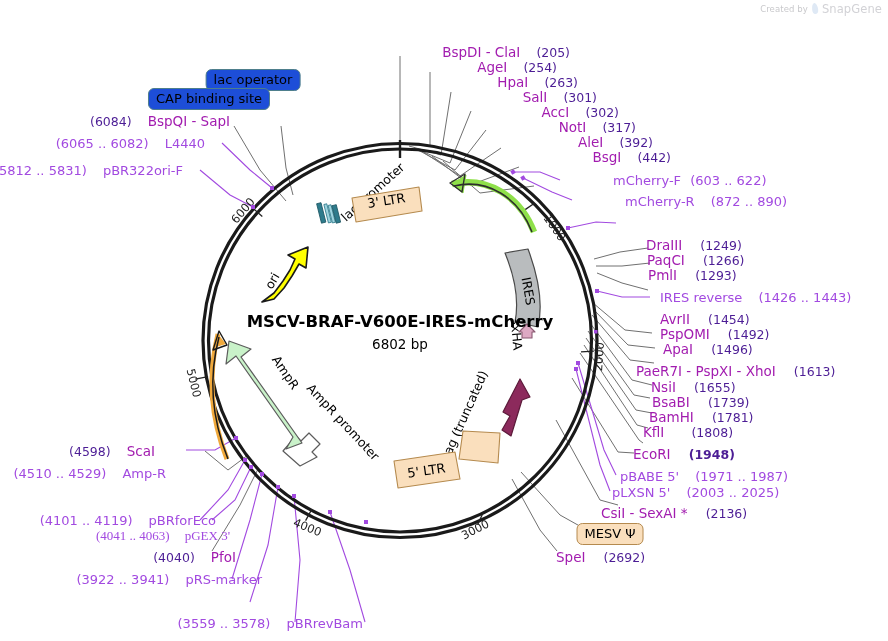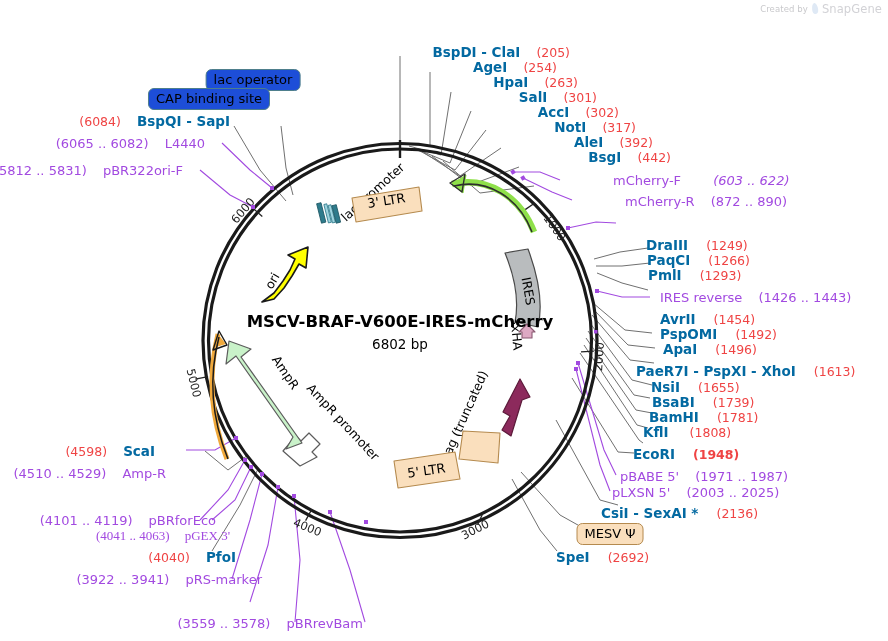--- a/index.html
+++ b/index.html
@@ -6,22 +6,22 @@
   body{
     width:888px;height:641px;position:relative;overflow:hidden;
     background:#ffffff;
     font-family:"DejaVu Sans","Liberation Sans",sans-serif;
   }
   #stage{position:absolute;left:0;top:0;width:888px;height:641px;}
   svg#map{position:absolute;left:0;top:0;width:888px;height:641px;}
 
   
   .lbl{position:absolute;white-space:nowrap;line-height:1;}
-  .enz{font-size:13.5px;font-weight:bold;color:#0369a1;}
-  .pos{font-size:12.5px;font-weight:normal;color:#ef4444;}
+  .enz{font-size:13.5px;font-weight:normal;color:#a21caf;}
+  .pos{font-size:12.5px;font-weight:normal;color:#4c1d95;}
   .prm{font-size:13px;color:#a24ae0;}
 
   
   .L{transform:translateY(-50%);}
   
   .R{transform:translate(-100%,-50%);}
 
   
   .tag{
     position:absolute;white-space:nowrap;
@@ -272,21 +272,21 @@
     <span class="enz">AleI</span>
     <span class="pos" style="margin-left:11px;">(392)</span>
   </div>
   <div class="lbl R" style="left:671px;top:157px;">
     <span class="enz">BsgI</span>
     <span class="pos" style="margin-left:11px;">(442)</span>
   </div>
 
   <div class="lbl L" style="left:613px;top:180px;">
     <span class="prm">mCherry-F</span>
-    <span class="prm pos" style="margin-left:27px;font-style:italic;">(603 .. 622)</span>
+    <span class="prm pos" style="margin-left:4px;">(603 .. 622)</span>
   </div>
   <div class="lbl L" style="left:625px;top:201px;">
     <span class="prm">mCherry-R</span>
     <span class="prm pos" style="margin-left:11px;">(872 .. 890)</span>
   </div>
   <div class="lbl L" style="left:646px;top:245px;">
     <span class="enz">DraIII</span>
     <span class="pos" style="margin-left:13px;">(1249)</span>
   </div>
   <div class="lbl L" style="left:647px;top:260px;">
@@ -324,21 +324,21 @@
   <div class="lbl L" style="left:652px;top:402px;">
     <span class="enz">BsaBI</span>
     <span class="pos" style="margin-left:13px;">(1739)</span>
   </div>
   <div class="lbl L" style="left:649px;top:417px;">
     <span class="enz">BamHI</span>
     <span class="pos" style="margin-left:13px;">(1781)</span>
   </div>
   <div class="lbl L" style="left:643px;top:432px;">
     <span class="enz">KflI</span>
-    <span class="pos" style="margin-left:16px;">(1808)</span>
+    <span class="pos" style="margin-left:22px;">(1808)</span>
   </div>
   <div class="lbl L" style="left:633px;top:454px;">
     <span class="enz">EcoRI</span>
     <span class="pos" style="margin-left:13px;font-weight:bold;">(1948)</span>
   </div>
   <div class="lbl L" style="left:620px;top:476px;">
     <span class="prm">pBABE 5'</span>
     <span class="prm pos" style="margin-left:11px;">(1971 .. 1987)</span>
   </div>
   <div class="lbl L" style="left:612px;top:492px;">

